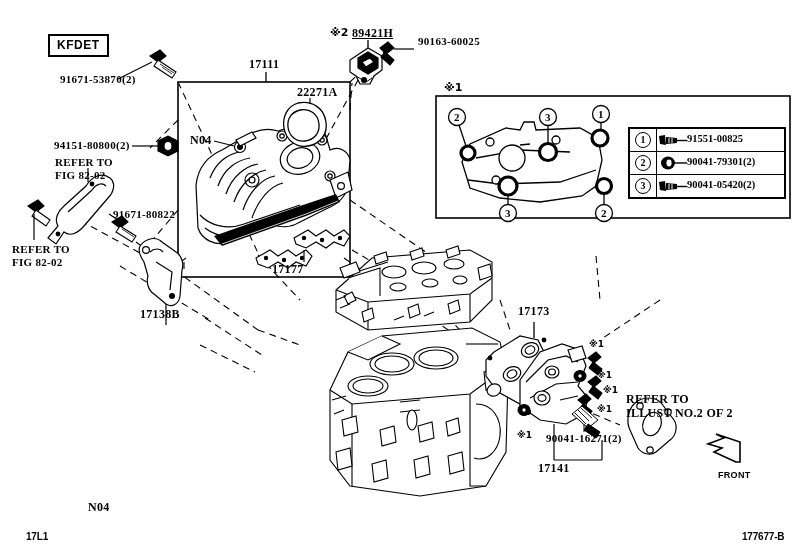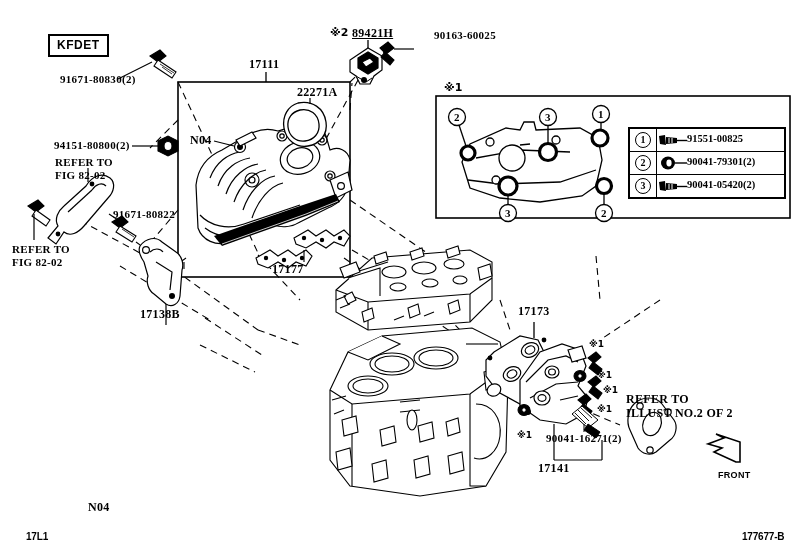--- a/index.html
+++ b/index.html
@@ -354,21 +354,21 @@
   </g>
 
   <g stroke="#000" fill="#fff" stroke-width="1.6">
     <path d="M736 462 L 714 452 L 722 448 L 708 444 L 724 438 L 716 434 L 740 442 L 740 462 Z"></path>
   </g>
 
 </svg>
 
 <div class="kfdet" style="left:48px;top:34px;">KFDET</div>
 
-<div class="lbl" style="left:60px;top:73px;">91671-80830(2)</div>
+<div class="lbl" style="left:60px;top:73px;">91671-53870(2)</div>
 
 <div class="lbl" style="left:54px;top:139px;">94151-80800(2)</div>
 
 <div class="lbl" style="left:55px;top:156px;">REFER TO</div>
 <div class="lbl" style="left:55px;top:169px;">FIG 82-02</div>
 
 <div class="lbl" style="left:12px;top:243px;">REFER TO</div>
 <div class="lbl" style="left:12px;top:256px;">FIG 82-02</div>
 
 <div class="lbl" style="left:113px;top:208px;">91671-80822</div>
@@ -379,21 +379,21 @@
 
 <div class="lbl s12" style="left:297px;top:86px;">22271A</div>
 
 <div class="lbl s12" style="left:190px;top:134px;">N04</div>
 
 <div class="lbl s12" style="left:272px;top:263px;">17177</div>
 
 <div class="lbl jp" style="left:330px;top:27px;">※2</div>
 <div class="lbl s12" style="left:352px;top:27px;text-decoration:underline;">89421H</div>
 
-<div class="lbl" style="left:418px;top:29px;margin-left:16px;">90163-60025</div>
+<div class="lbl" style="left:418px;top:35px;">90163-60025</div>
 
 <div class="lbl jp" style="left:444px;top:82px;">※1</div>
 
 
 <div class="lbl s12" style="left:518px;top:305px;">17173</div>
 
 <div class="lbl s12" style="left:538px;top:462px;">17141</div>
 
 <div class="lbl" style="left:546px;top:432px;">90041-16271(2)</div>
 

